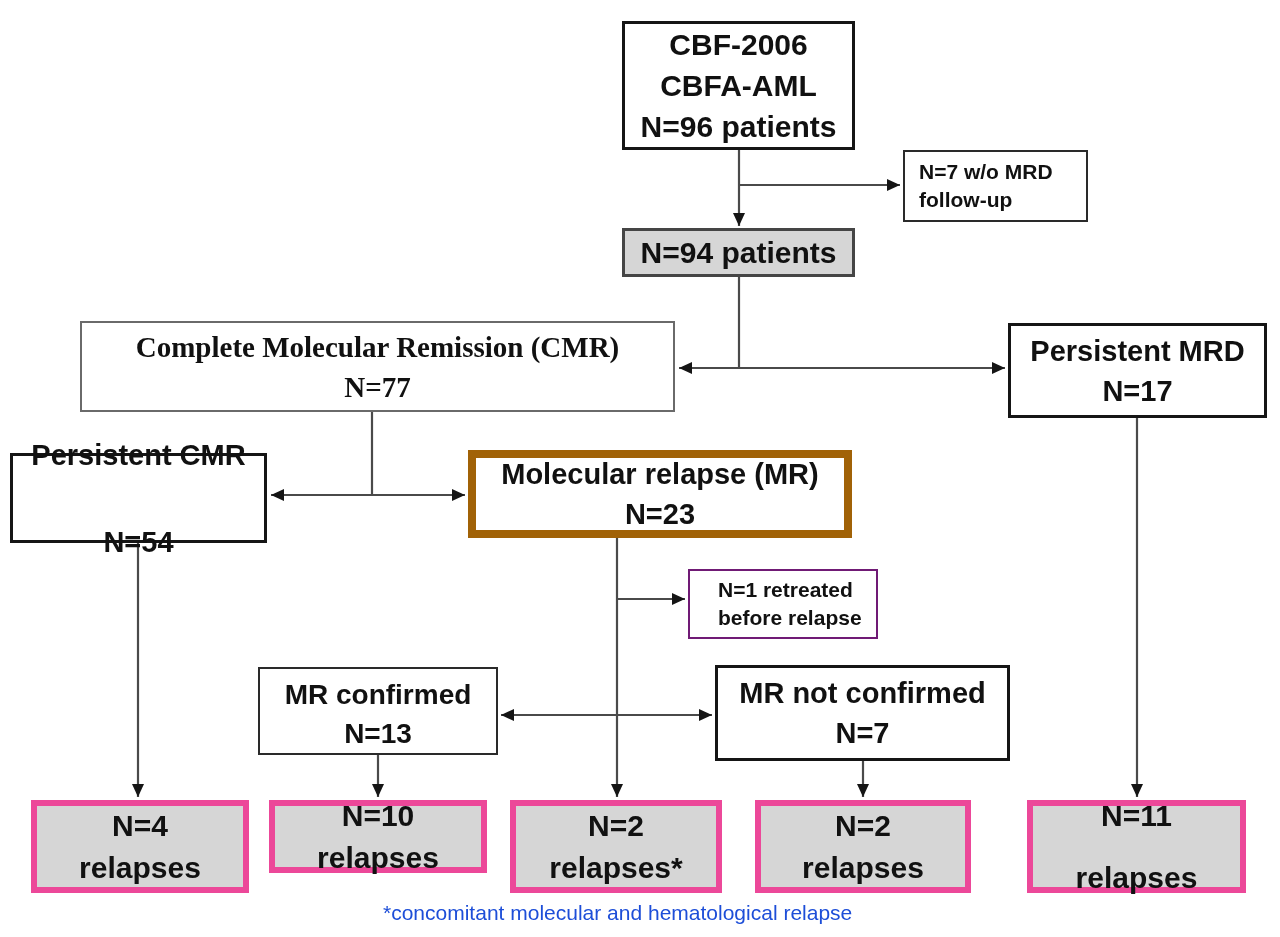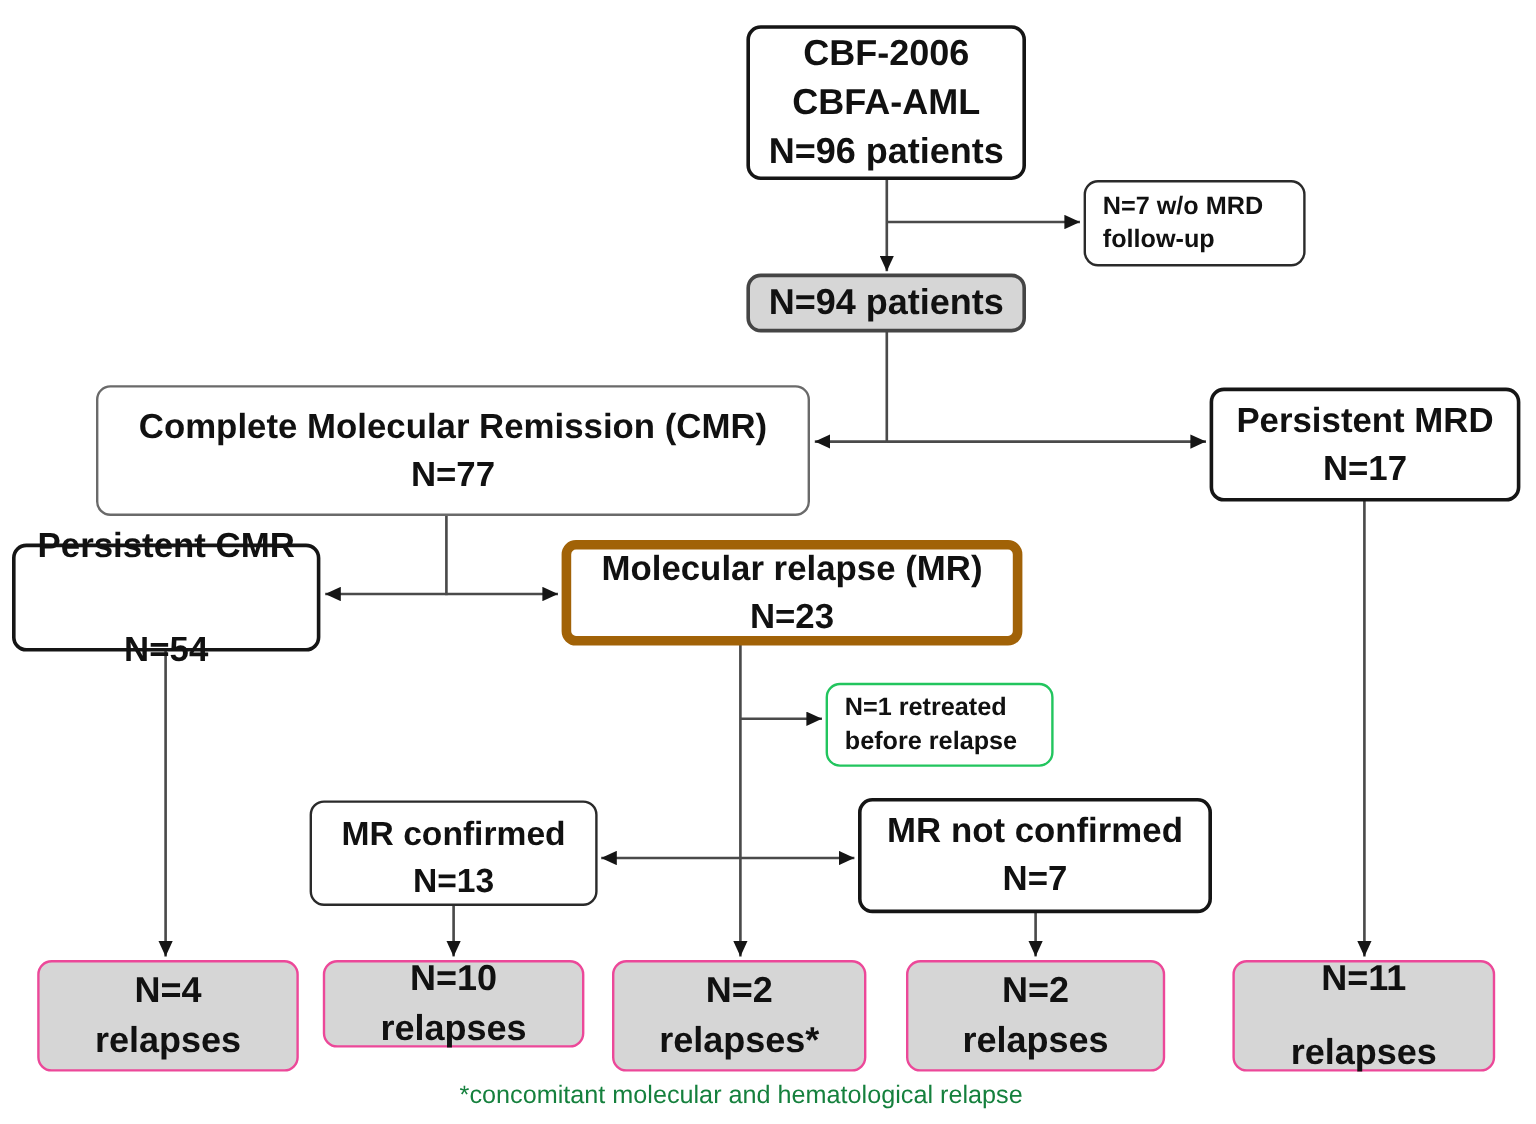--- a/index.html
+++ b/index.html
@@ -26,55 +26,54 @@
     box-sizing: border-box;
     background: var(--node-fill-white, #ffffff);
     color: var(--text-color, #111111);
     font-weight: bold;
     display: flex;
     flex-direction: column;
     justify-content: center;
     align-items: center;
     text-align: center;
     z-index: 2;
-    border-radius: 12px;
   }
   .box span { display: block; white-space: nowrap; }
 
   .gray {
     background: var(--node-fill-gray, #d6d6d6);
-    border: 2px solid #ec4899;
+    border: 6px solid #ec4899;
     font-size: 30px;
     line-height: 42px;
   }
 
   .b-study     { left: 622px; top: 21px;  width: 233px; height: 129px; border: 3px solid #151515; font-size: 30px; line-height: 41px; }
   .b-no-mrd    { left: 903px; top: 150px; width: 185px; height: 72px;  border: 2px solid #2a2a2a; font-size: 21px; line-height: 28px; align-items: flex-start; padding-left: 14px; text-align: left; }
   .b-n94       { left: 622px; top: 228px; width: 233px; height: 49px;  border: 3px solid #454545; background: var(--node-fill-gray, #d6d6d6); font-size: 30px; line-height: 42px; }
-  .b-cmr       { left: 80px;  top: 321px; width: 595px; height: 109px;  border: 2px solid #6a6a6a; font-size: 29px; line-height: 40px; }
+  .b-cmr       { left: 80px;  top: 321px; width: 595px; height: 91px;  border: 2px solid #6a6a6a; font-size: 29px; line-height: 40px; font-family: Liberation Serif, serif; }
   .b-pmrd      { left: 1008px;top: 323px; width: 259px; height: 95px;  border: 3px solid #151515; font-size: 29px; line-height: 40px; }
   .b-pcmr      { left: 10px;  top: 453px; width: 257px; height: 90px;  border: 3px solid #151515; font-size: 29px; line-height: 40px; gap: 47px; }
   .b-mr        { left: 468px; top: 450px; width: 384px; height: 88px;  border: 8px solid #a16207; font-size: 29px; line-height: 40px; }
-  .b-retreated { left: 688px; top: 569px; width: 190px; height: 70px;  border: 2px solid #22c55e; font-size: 21px; line-height: 28px; align-items: flex-start; padding-left: 14px; text-align: left; }
+  .b-retreated { left: 688px; top: 569px; width: 190px; height: 70px;  border: 2px solid #701a75; font-size: 21px; line-height: 28px; align-items: flex-start; padding-left: 28px; text-align: left; }
   .b-mrc       { left: 258px; top: 667px; width: 240px; height: 88px;  border: 2px solid #2a2a2a; font-size: 28px; line-height: 39px; justify-content: flex-end; }
   .b-mrnc      { left: 715px; top: 665px; width: 295px; height: 96px;  border: 3px solid #151515; font-size: 29px; line-height: 40px; }
 
   .b-g1 { left: 31px;   top: 800px; width: 218px; height: 93px; }
   .b-g2 { left: 269px;  top: 800px; width: 218px; height: 73px; }
   .b-g3 { left: 510px;  top: 800px; width: 212px; height: 93px; }
   .b-g4 { left: 755px;  top: 800px; width: 216px; height: 93px; }
   .b-g5 { left: 1027px; top: 800px; width: 219px; height: 93px; gap: 20px; }
 
   .footnote {
     position: absolute;
     left: 383px;
     top: 901px;
     font-size: 21px;
     font-weight: normal;
-    color: #15803d;
+    color: #1d4ed8;
     z-index: 2;
     white-space: nowrap;
   }
 
   line {
     stroke: var(--connector-color, #4a4a4a);
     stroke-width: 2.2;
   }
 </style>
 </head>

